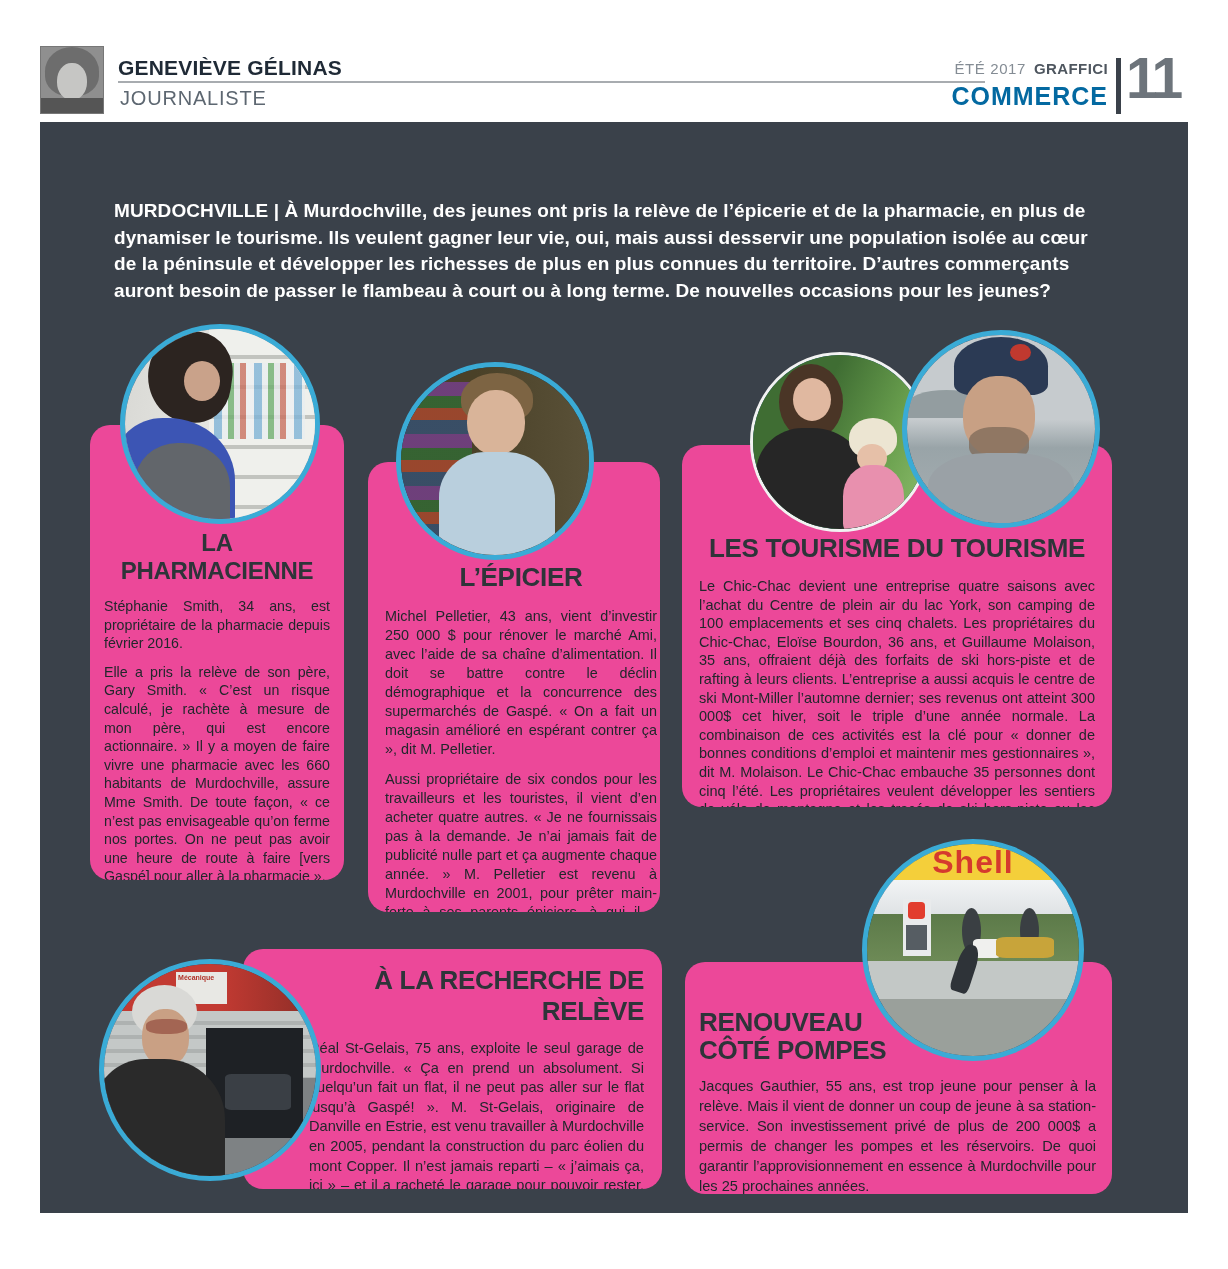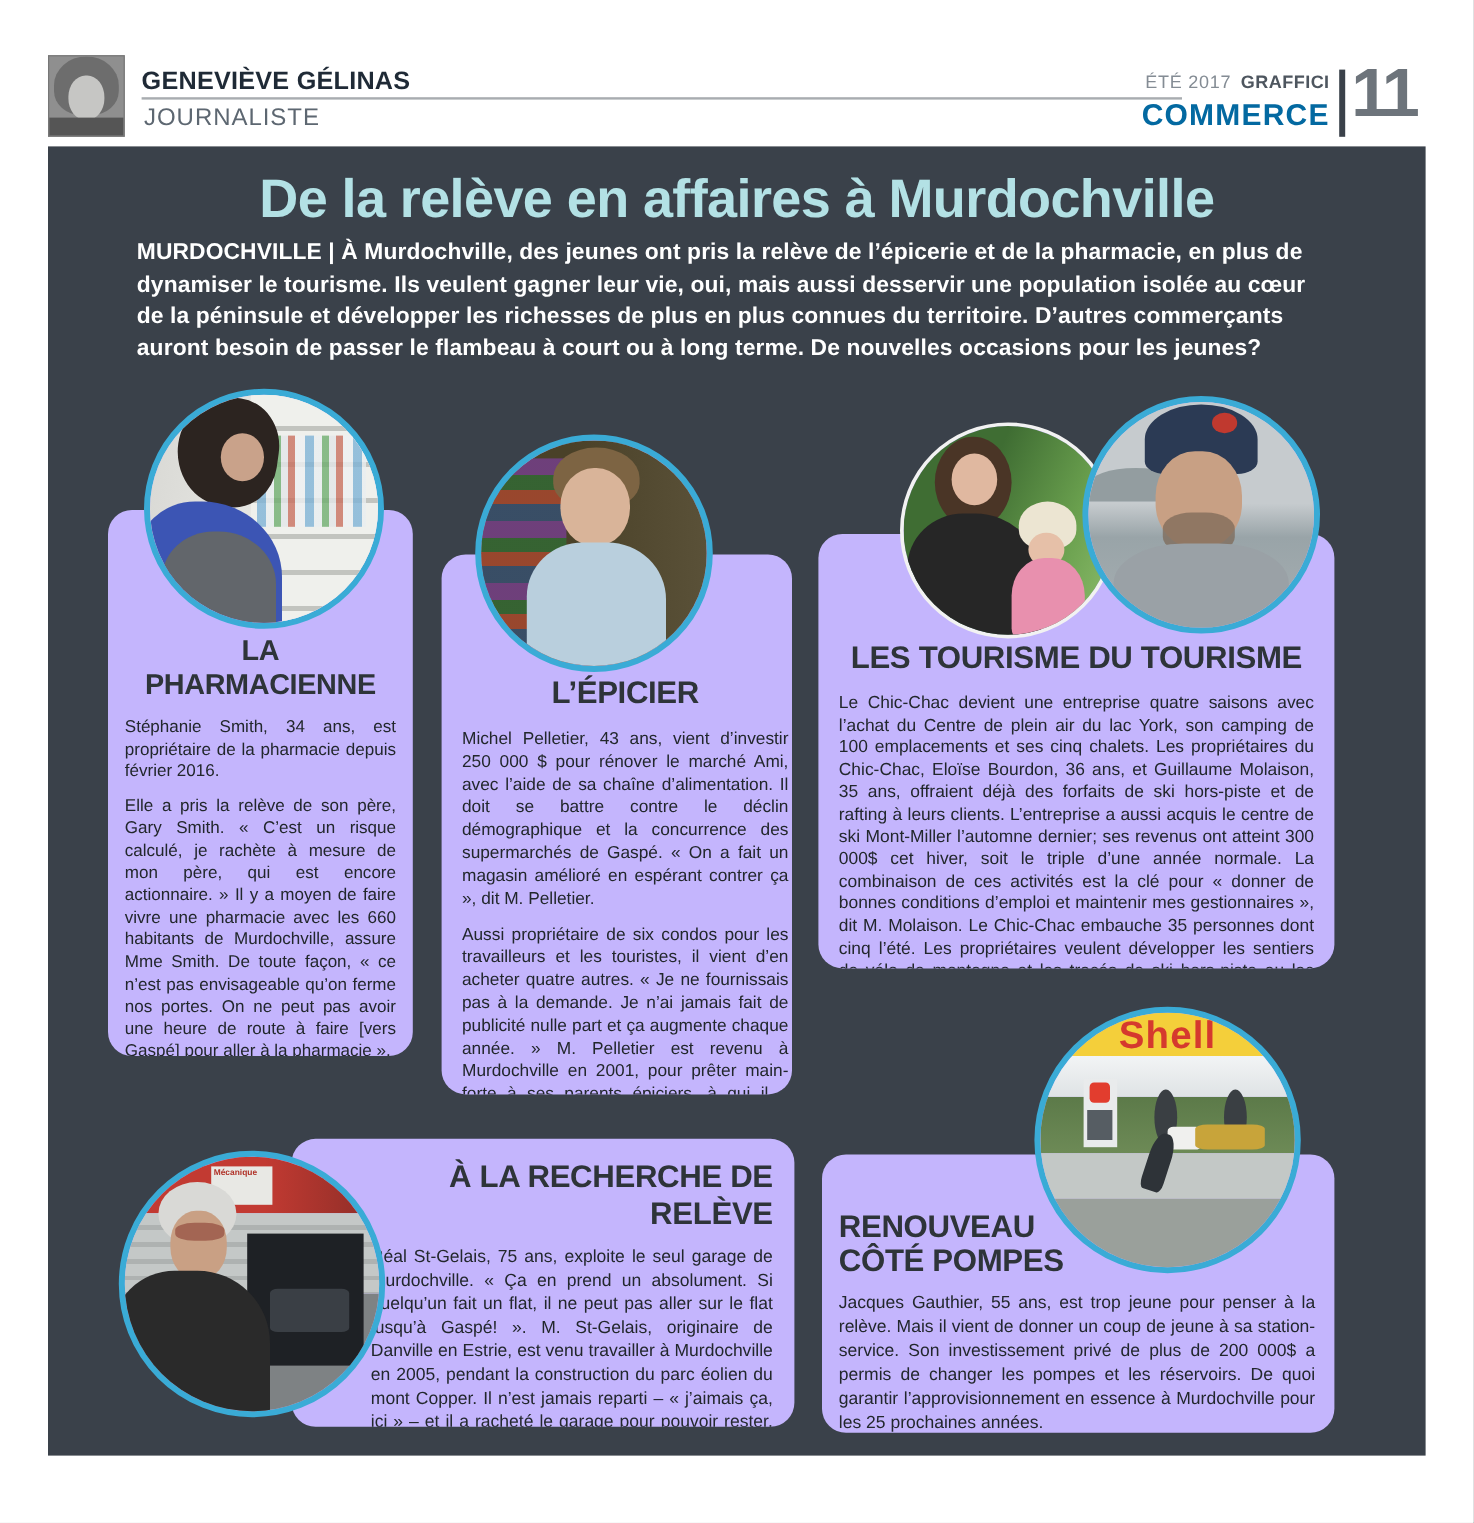--- a/index.html
+++ b/index.html
@@ -29,42 +29,42 @@
   .page-number { left:1126px; top:50px; font-size:57px; font-weight:bold; color:#6d747b; letter-spacing:-3px; line-height:1; }
 
   
   .panel { left:40px; top:122px; width:1148px; height:1091px; background:#3a414a; overflow:hidden; }
   .main-title { top:18px; left:0; width:100%; text-align:center;
     font-size:45px; font-weight:bold; color:#b3e1e5; letter-spacing:-0.5px; }
   .lede { top:76px; left:74px; width:1000px; text-align:left;
     font-size:19px; font-weight:bold; color:#ffffff; line-height:26.5px; letter-spacing:0.1px; }
 
   
-  .card { background:#c4b5fd; border-radius:20px; z-index:1; overflow:hidden; }
+  .card { background:#ec4899; border-radius:20px; z-index:1; overflow:hidden; }
   .card h2 { font-weight:bold; color:#2e3439; letter-spacing:-0.3px; }
   .card p { color:#22272c; text-align:justify; }
   .card-pharm { left:50px; top:303px; width:254px; height:455px; padding:104px 14px 0 14px; }
   .card-pharm h2 { font-size:24px; text-align:center; margin-bottom:12px; }
   .card-pharm p { font-size:14.2px; line-height:18.6px; margin-bottom:10px; }
   .card-epic { left:328px; top:340px; width:292px; height:450px; padding:100px 3px 0 17px; }
   .card-epic h2 { font-size:26px; text-align:center; margin-bottom:14px; }
   .card-epic p { font-size:14.4px; line-height:19px; margin-bottom:11px; }
   .card-dyn { left:642px; top:323px; width:430px; height:362px; padding:88px 17px 0 17px; }
   .card-dyn h2 { font-size:26px; text-align:center; margin-bottom:13px; }
   .card-dyn p { font-size:14.5px; line-height:18.6px; }
   .card-rech { left:203px; top:827px; width:419px; height:240px; padding:16px 18px 0 66px; }
   .card-rech h2 { font-size:26px; text-align:right; margin-bottom:12px; }
   .card-rech p { font-size:14.6px; line-height:19.6px; }
   .card-ren { left:645px; top:840px; width:427px; height:232px; padding:46px 16px 0 14px; }
   .card-ren h2 { font-size:26px; line-height:1.08; width:200px; margin-bottom:12px; }
   .card-ren p { font-size:14.6px; line-height:20px; }
 
   
   .circle { border-radius:50%; overflow:hidden; z-index:3;
-    border:5px solid #3aabd6; background:#c4b5fd; }
+    border:5px solid #3aabd6; background:#0c4a6e; }
   .circle .abs { position:absolute; }
   .c-pharm { left:80px; top:202px; width:200px; height:200px; }
   .c-epic  { left:356px; top:240px; width:198px; height:198px; }
   .c-woman { left:710px; top:230px; width:180px; height:180px; border:3px solid #f2f2f2; z-index:3; }
   .c-cap   { left:862px; top:208px; width:198px; height:198px; z-index:4; }
   .c-shell { left:822px; top:717px; width:222px; height:222px; }
   .c-gar   { left:59px;  top:837px; width:222px; height:222px; }
 
   
   .ph-bg{inset:0;background:linear-gradient(100deg,#d8d8d4,#e9e9e5 55%,#dfdfdb);}
@@ -138,21 +138,20 @@
 <div class="abs author-name">GENEVIÈVE GÉLINAS</div>
 <div class="abs header-rule"></div>
 <div class="abs author-role">JOURNALISTE</div>
 <div class="abs issue-line"><span>ÉTÉ 2017</span><b>GRAFFICI</b></div>
 <div class="abs section-name">COMMERCE</div>
 <div class="abs page-bar"></div>
 <div class="abs page-number">11</div>
 
 <div class="abs panel">
 
-  <div class="abs main-title">De la relève en affaires à Murdochville</div>
   <div class="abs lede">MURDOCHVILLE | À Murdochville, des jeunes ont pris la relève de l’épicerie et de la pharmacie, en plus de dynamiser le tourisme. Ils veulent gagner leur vie, oui, mais aussi desservir une population isolée au cœur de la péninsule et développer les richesses de plus en plus connues du territoire. D’autres commerçants auront besoin de passer le flambeau à court ou à long terme. De nouvelles occasions pour les jeunes?</div>
 
   <div class="abs card card-pharm">
     <h2>LA PHARMACIENNE</h2>
     <p>Stéphanie Smith, 34 ans, est propriétaire de la pharmacie depuis février 2016.</p>
     <p>Elle a pris la relève de son père, Gary Smith. « C’est un risque calculé, je rachète à mesure de mon père, qui est encore actionnaire. » Il y a moyen de faire vivre une pharmacie avec les 660 habitants de Murdochville, assure Mme Smith. De toute façon, « ce n’est pas envisageable qu’on ferme nos portes. On ne peut pas avoir une heure de route à faire [vers Gaspé] pour aller à la pharmacie ».</p>
   </div>
 
   <div class="abs card card-epic">
     <h2>L’ÉPICIER</h2>

